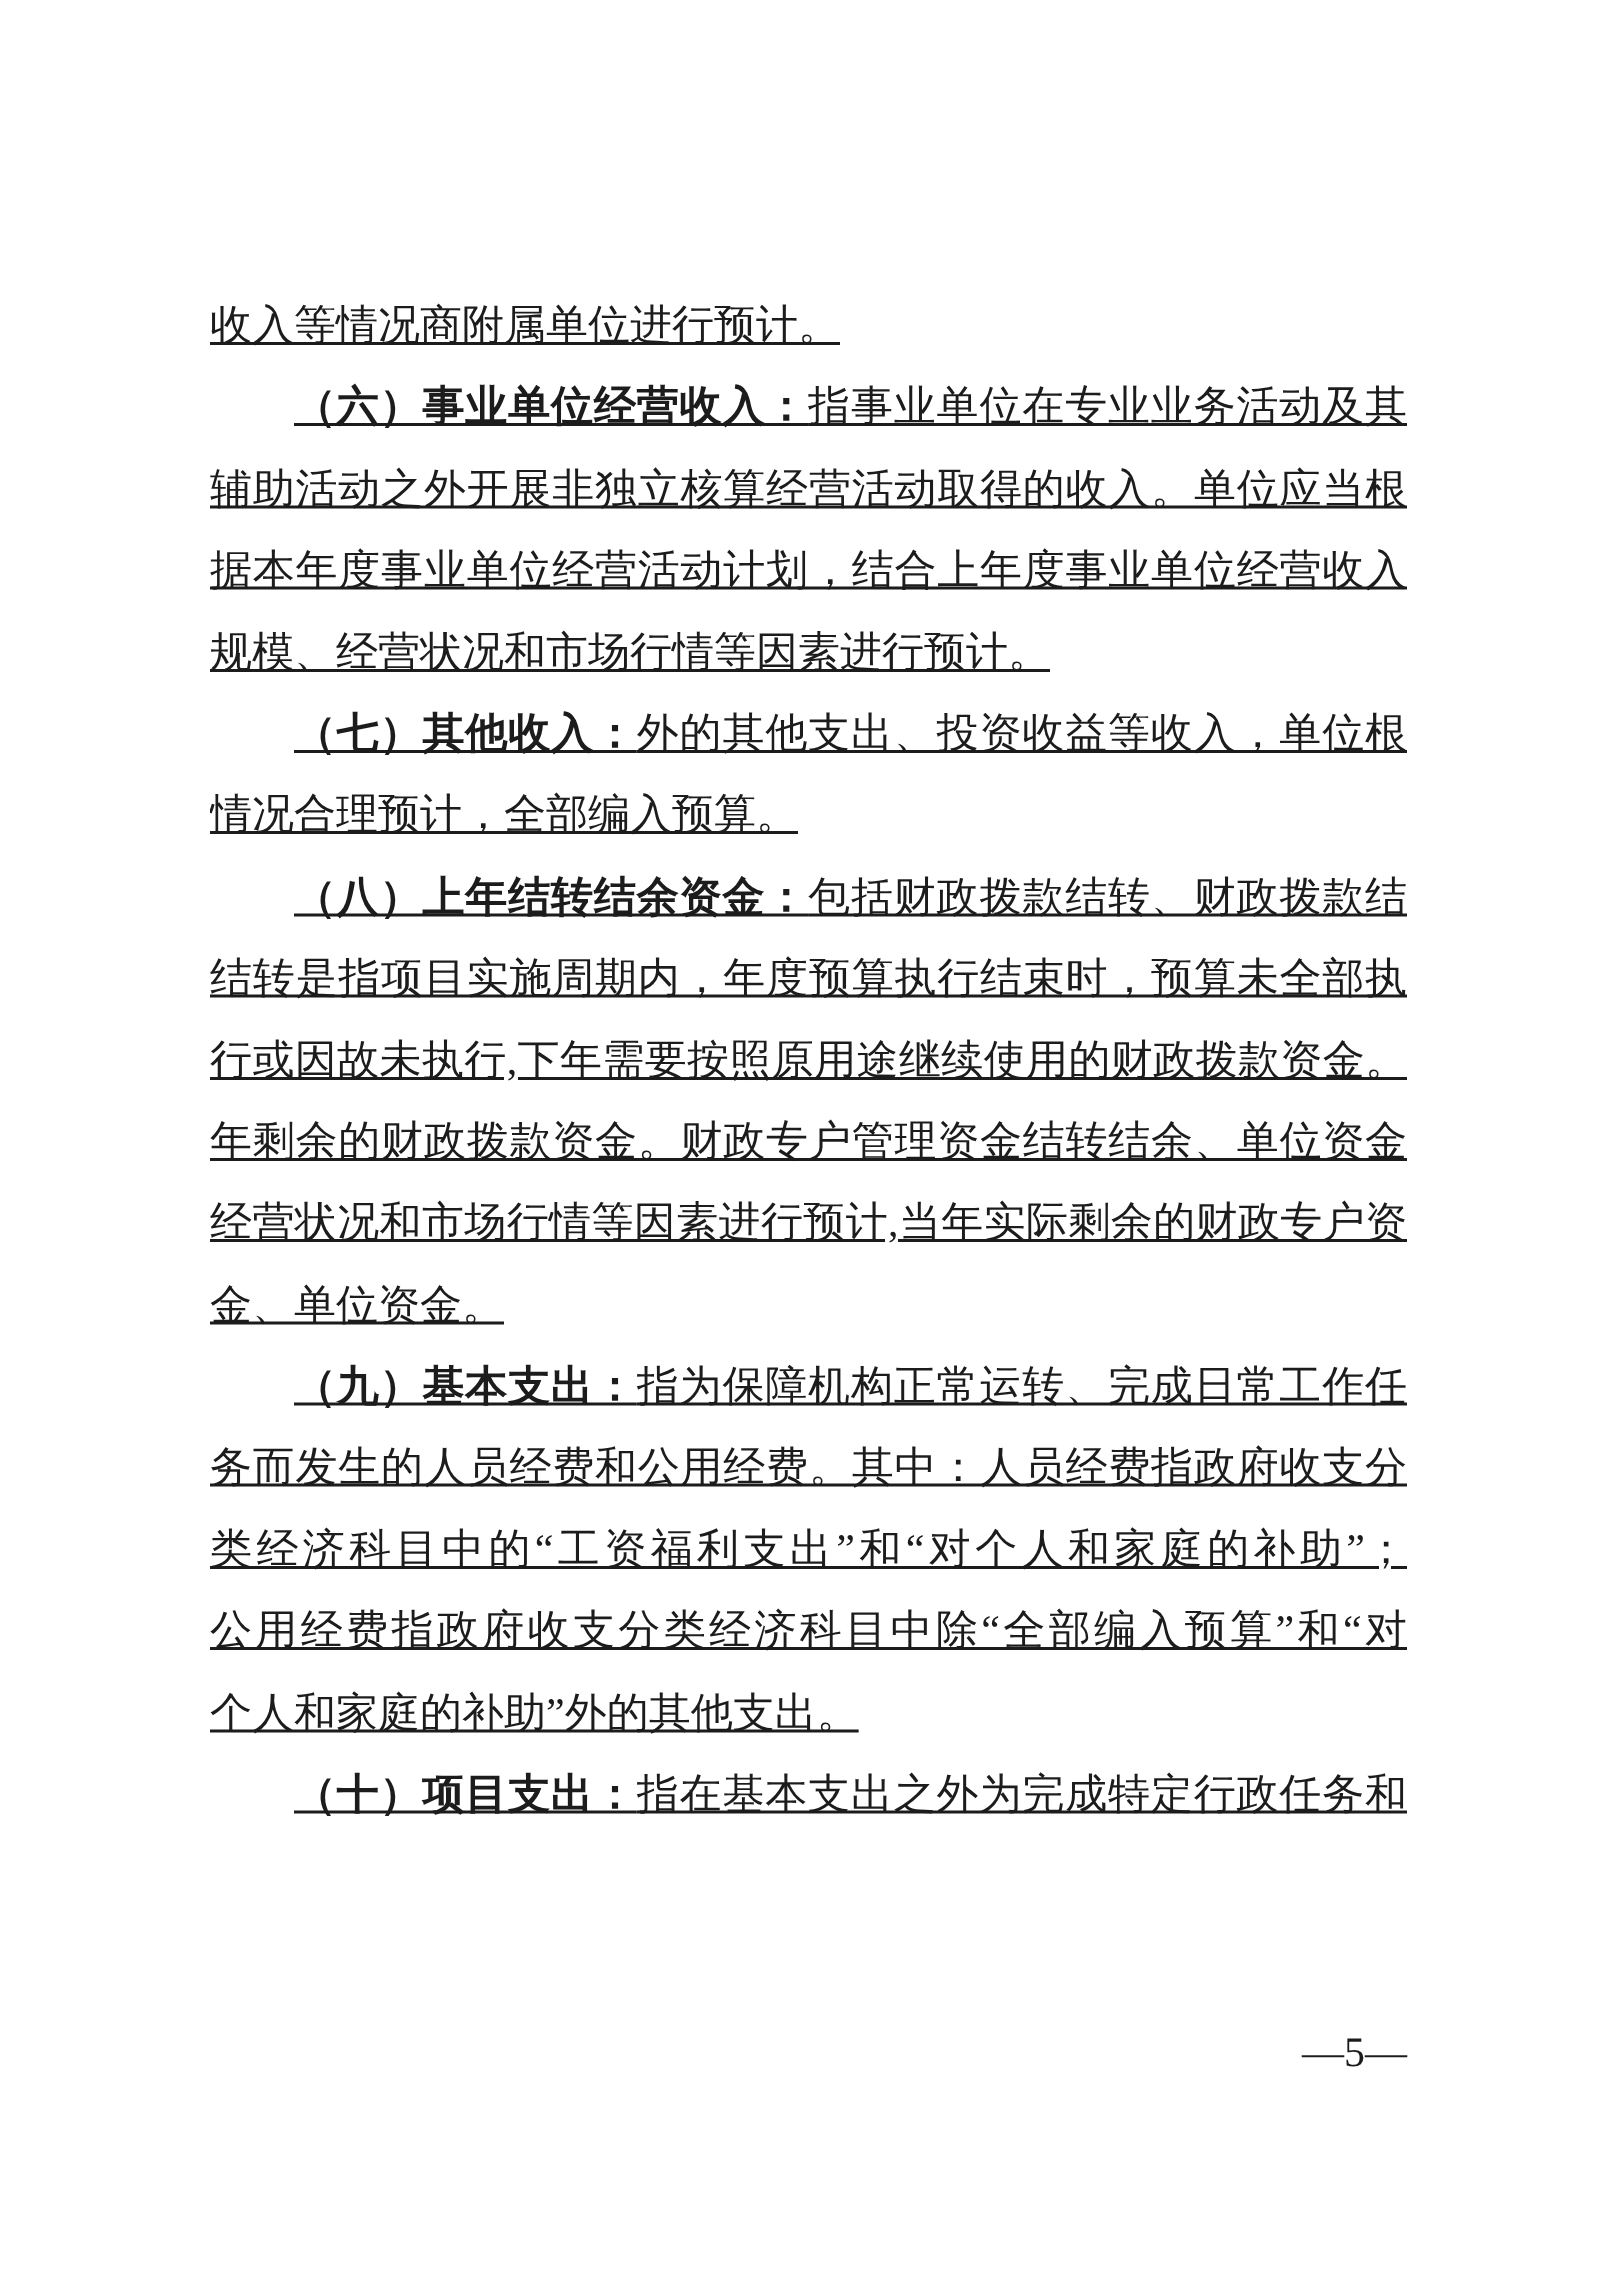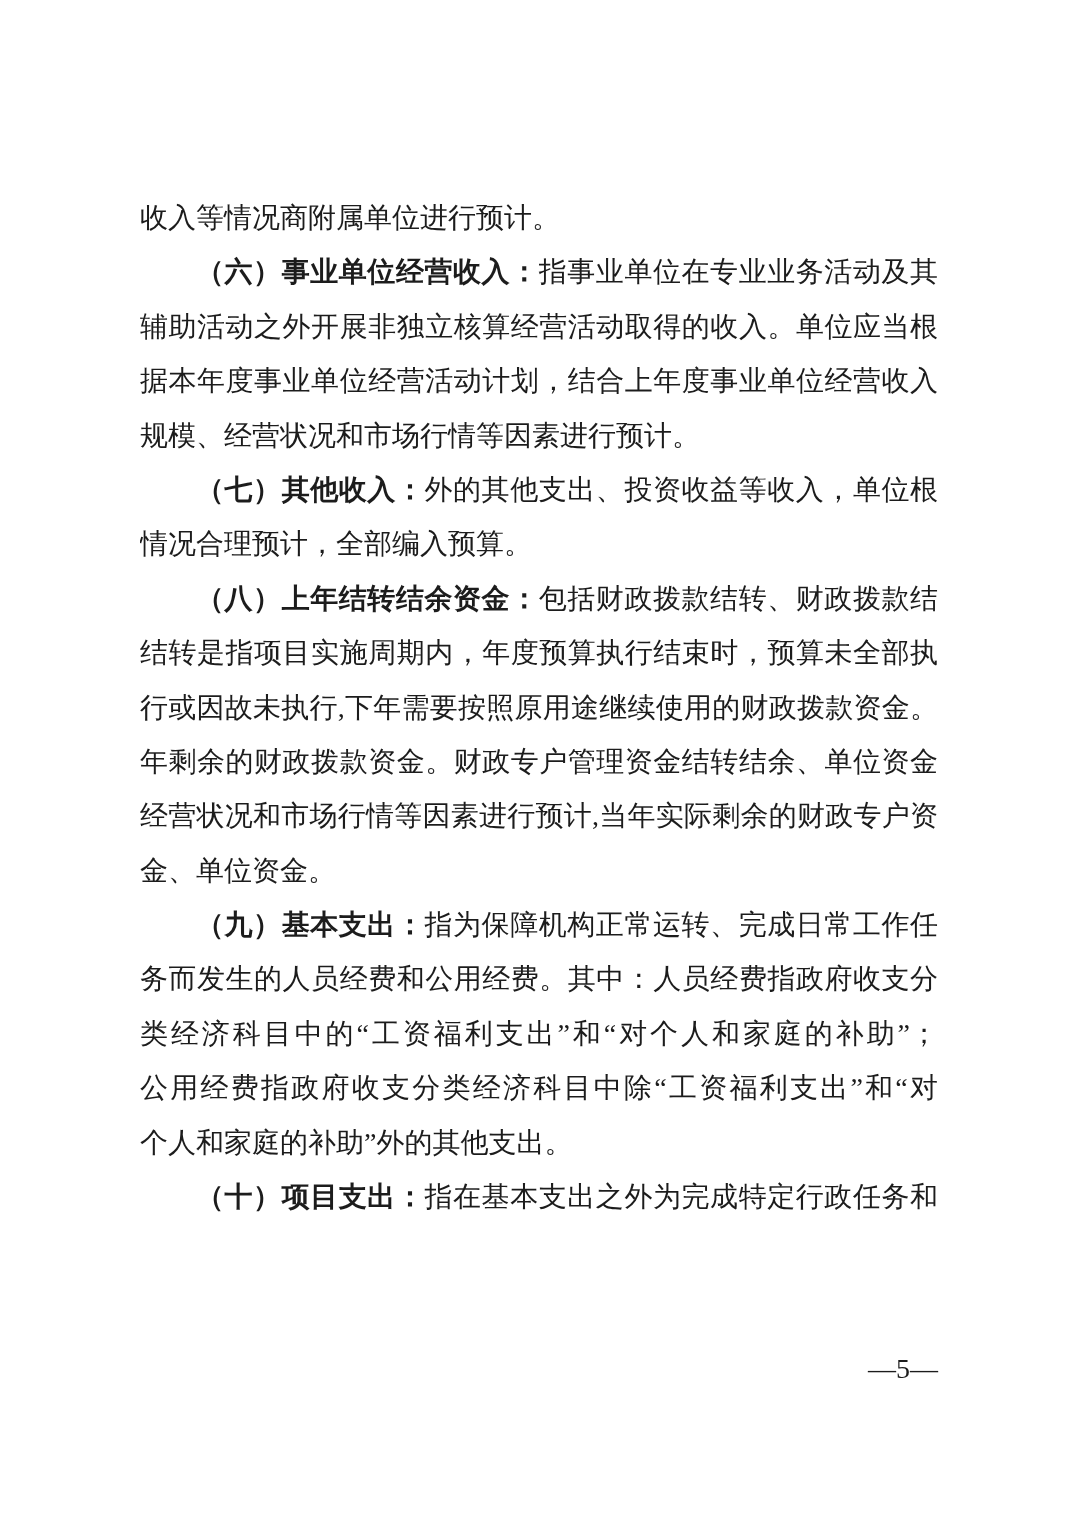--- a/index.html
+++ b/index.html
@@ -23,20 +23,21 @@
     width: 798px;
     font-size: 28px;
     line-height: 54.4px;
   }
   .line {
     height: 54.4px;
     overflow: hidden;
     text-align: justify;
     text-align-last: justify;
     text-justify: inter-character;
+    text-decoration: underline;
   }
   .line.indent {
     text-indent: 56px;
   }
   .line.para-end {
     text-align-last: left;
   }
   .head {
     font-weight: 700;
   }
@@ -84,21 +85,21 @@
       <div class="line"><b class="head"></b><span>经营状况和市场行情等因素进行预计,当年实际剩余的财政专户资</span></div>
 
       <div class="line para-end"><b class="head"></b><span>金、单位资金。</span></div>
 
       <div class="line indent"><b class="head">（九）基本支出：</b><span>指为保障机构正常运转、完成日常工作任</span></div>
 
       <div class="line"><b class="head"></b><span>务而发生的人员经费和公用经费。其中：人员经费指政府收支分</span></div>
 
       <div class="line"><b class="head"></b><span>类经济科目中的“工资福利支出”和“对个人和家庭的补助”；</span></div>
 
-      <div class="line"><b class="head"></b><span>公用经费指政府收支分类经济科目中除“工资福利支出”和“对</span></div>
+      <div class="line"><b class="head"></b><span>公用经费指政府收支分类经济科目中除“全部编入预算”和“对</span></div>
 
       <div class="line para-end"><b class="head"></b><span>个人和家庭的补助”外的其他支出。</span></div>
 
       <div class="line indent"><b class="head">（十）项目支出：</b><span>指在基本支出之外为完成特定行政任务和</span></div>
     </div>
 
   <div class="page-number">—5—</div>
 </div>
 
 </body></html>

